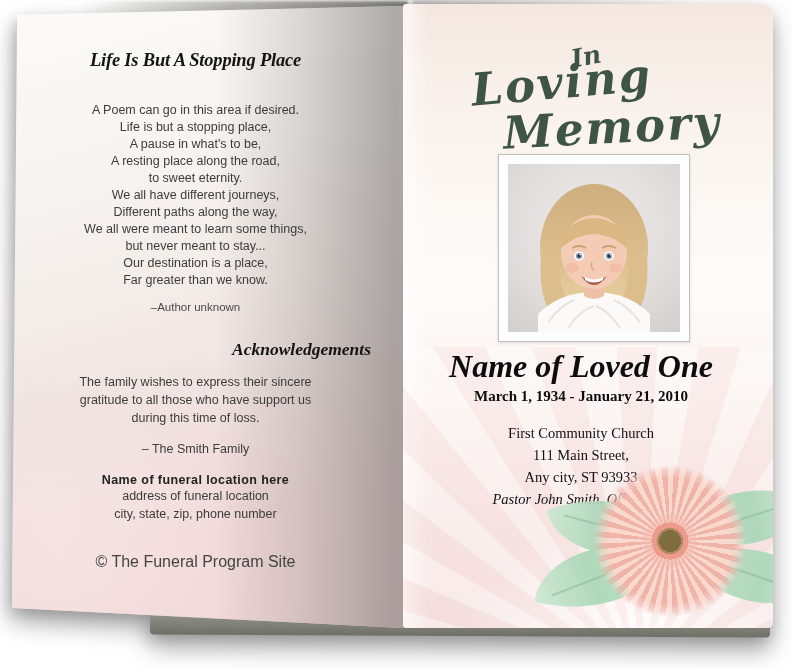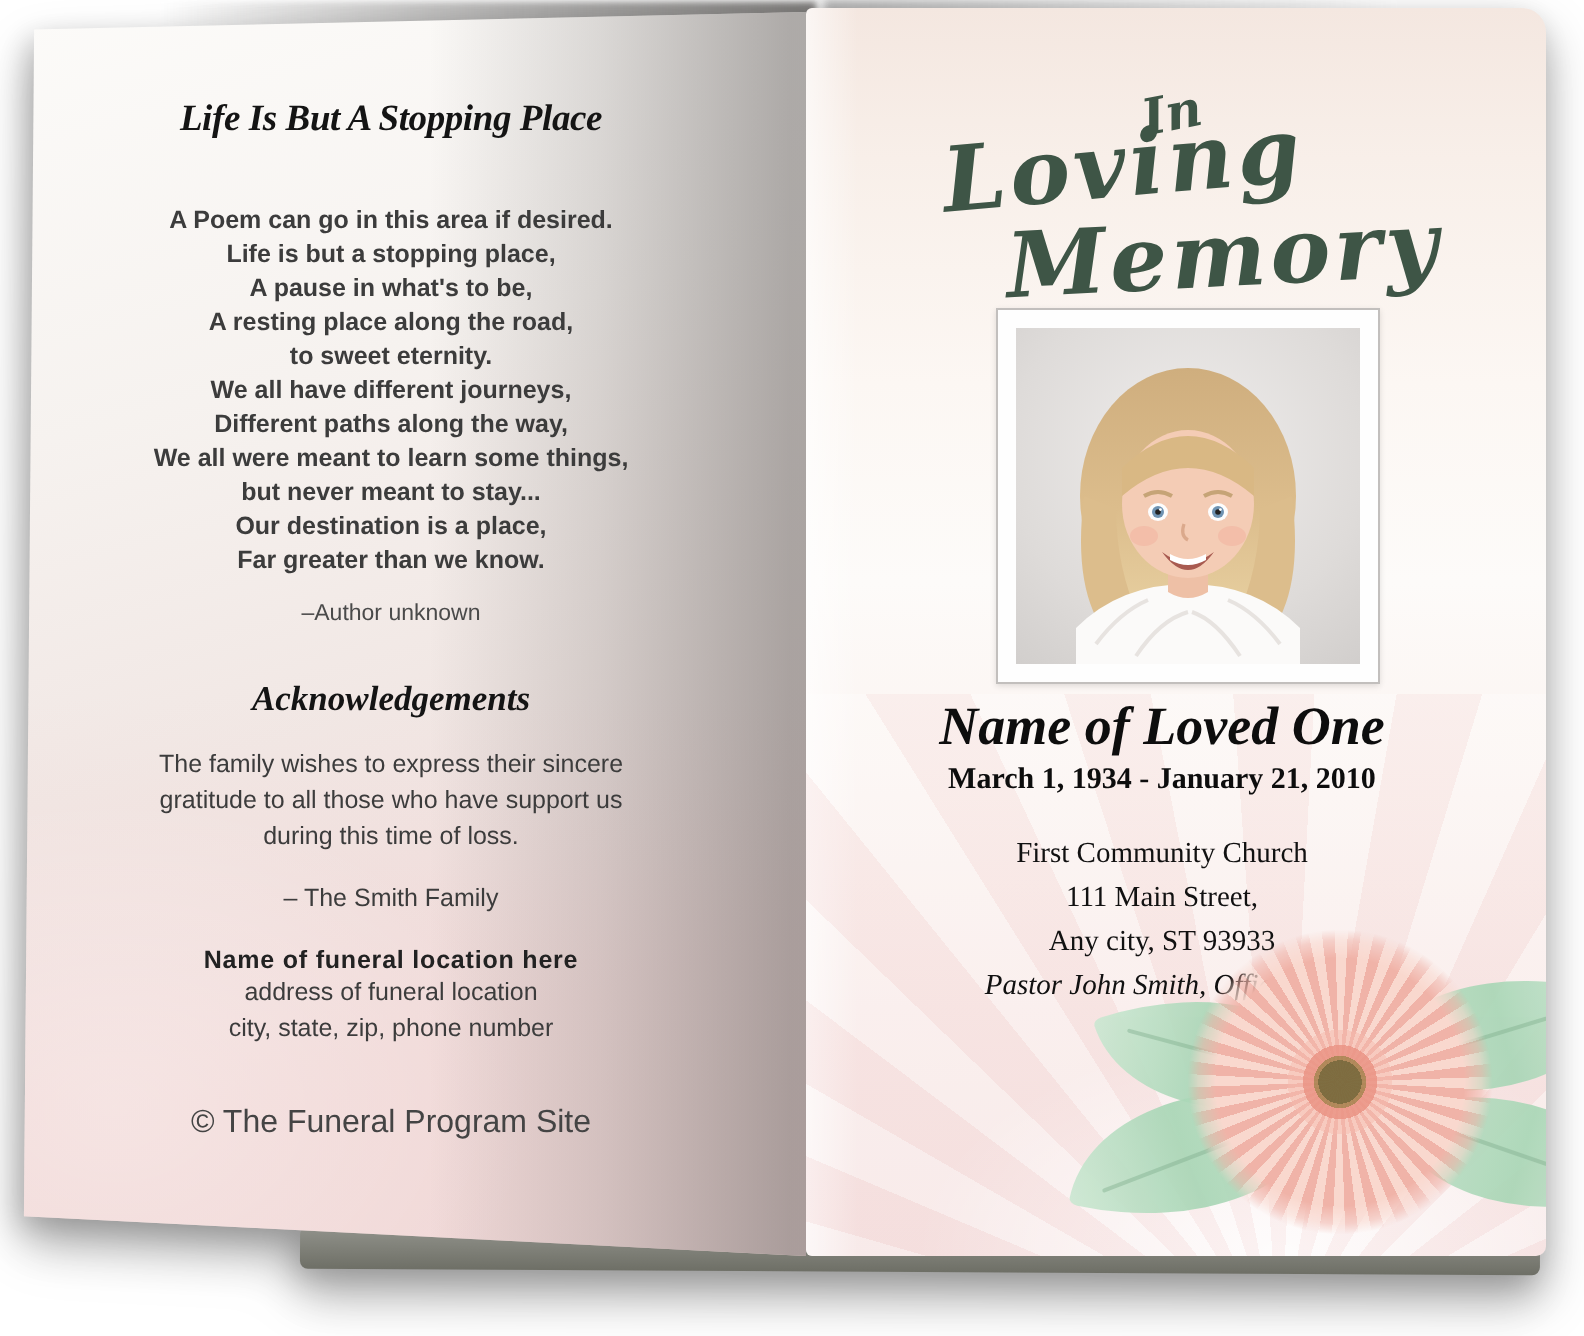--- a/index.html
+++ b/index.html
@@ -38,25 +38,25 @@
       linear-gradient(to right,rgba(124,120,118,0) 52%,rgba(124,120,118,0.25) 74%,rgba(112,108,106,0.55) 98%),
       linear-gradient(to bottom,rgba(255,255,255,0) 55%,rgba(242,214,212,0.45) 88%),
       radial-gradient(ellipse 300px 220px at 12% 88%,rgba(255,255,255,0.55),rgba(255,255,255,0) 70%),
       linear-gradient(165deg,#fcfbf9 0%,#f6f2ef 30%,#f1e7e4 55%,#f0dcdb 78%,#f0dada 100%);
   }
   .lp-content{position:absolute;inset:0;padding:44px 32px 0 10px;text-align:center;color:#3a3a3a;}
   .lp-title{
     font-family:"Liberation Serif","DejaVu Serif",serif;
     font-style:italic;font-weight:bold;font-size:18.5px;color:#141414;letter-spacing:-0.2px;
   }
-  .lp-poem{margin-top:31px;font-size:12.5px;line-height:17px;color:#3c3c3c;font-weight:bold;}
+  .lp-poem{margin-top:31px;font-size:12.5px;line-height:17px;color:#3c3c3c;}
   .lp-attrib{margin-top:12px;font-size:11.5px;color:#4a4a4a;}
   .lp-ack-title{
     margin-top:26px;font-family:"Liberation Serif","DejaVu Serif",serif;
-    font-style:italic;font-weight:bold;font-size:17.5px;color:#141414;
+    font-style:italic;font-weight:bold;font-size:17.5px;color:#141414;text-align:right;
   }
   .lp-ack-text{margin-top:13px;font-size:12.5px;line-height:18px;color:#3c3c3c;}
   .lp-signature{margin-top:15px;font-size:12.5px;color:#3c3c3c;}
   .lp-loc-name{margin-top:17px;font-size:12.5px;font-weight:bold;color:#222;letter-spacing:0.4px;}
   .lp-loc-line{font-size:12.5px;line-height:18px;color:#3c3c3c;}
   .lp-footer{margin-top:30px;font-size:16px;color:#444;}
 
   
   .panel-right{
     position:absolute;left:403px;top:4px;width:370px;height:624px;z-index:3;
@@ -78,21 +78,21 @@
   .hm-memory{position:absolute;top:97px;left:100px;font-size:45px;letter-spacing:2px;transform:rotate(-3deg);}
 
   .photo-frame{
     position:absolute;left:95px;top:150px;width:172px;height:168px;
     background:#fefefe;border:1px solid #c2bfbd;padding:9px;
     box-shadow:0 1px 3px rgba(0,0,0,0.12);
   }
   .photo-frame svg{display:block;}
 
   .rp-text{position:absolute;left:0;top:344px;width:100%;padding-right:14px;box-sizing:border-box;text-align:center;color:#111;}
-  .rp-name{font-family:"Liberation Serif","DejaVu Serif",serif;font-style:italic;font-weight:bold;font-size:27px;color:#0d0d0d;}
+  .rp-name{font-family:"Liberation Serif","DejaVu Serif",serif;font-style:italic;font-weight:bold;font-size:32px;color:#0d0d0d;}
   .rp-dates{font-family:"Liberation Serif","DejaVu Serif",serif;font-weight:bold;font-size:15px;margin-top:3px;color:#0d0d0d;}
   .rp-service{margin-top:17px;font-family:"Liberation Serif","DejaVu Serif",serif;font-size:14.5px;line-height:22px;color:#111;}
   .rp-officiant{font-style:italic;}
 
   
   .leaf{position:absolute;opacity:0.92;
     background:linear-gradient(120deg,#cde8d3 0%,#a9d6b6 45%,#c1e3ca 100%);
     border-radius:4% 100% 4% 100%;}
   .leaf::after{content:"";position:absolute;left:6%;top:48%;width:88%;height:2px;
     background:rgba(120,170,135,0.45);transform:rotate(33deg);border-radius:2px;}

